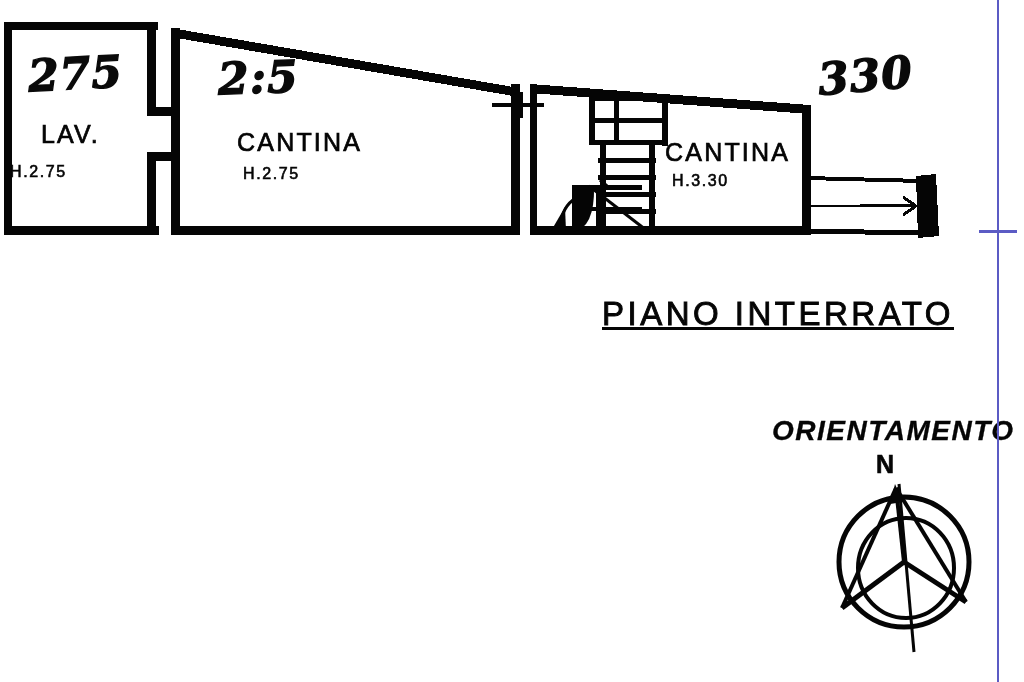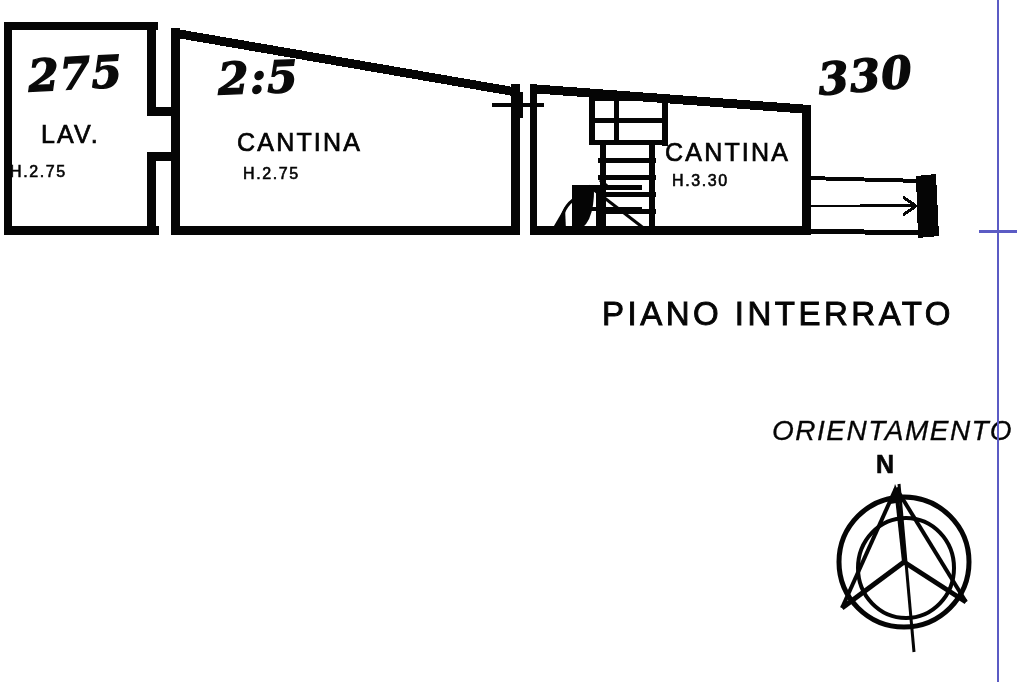--- a/index.html
+++ b/index.html
@@ -17,21 +17,21 @@
 
   
   .plan-txt{font-size:25px;letter-spacing:2.2px;font-weight:400;
             font-family:"Liberation Sans", sans-serif;
             -webkit-text-stroke:0.7px #050505;}
   .plan-txt-sm{font-size:16px;letter-spacing:1.6px;
                -webkit-text-stroke:0.6px #050505;}
   .title-txt{font-size:33px;letter-spacing:3.5px;
              -webkit-text-stroke:0.9px #050505;}
   .orient-txt{font-size:28px;letter-spacing:1.5px;font-style:italic;
-              font-weight:normal;-webkit-text-stroke:0.3px #050505;}
+              font-weight:bold;-webkit-text-stroke:0.3px #050505;}
   .n-txt{font-size:25px;font-weight:bold;-webkit-text-stroke:0.6px #050505;}
 
   
   .hand{position:absolute;color:#0a0a0a;white-space:pre;
         font-family:"DejaVu Serif", serif;font-weight:bold;
         font-size:44px;font-style:italic;letter-spacing:1px;
         -webkit-text-stroke:1.4px #0a0a0a;}
 
   .blueline{position:absolute;background:#5b5bc4;}
 </style>
@@ -144,21 +144,21 @@
   <div class="lbl plan-txt" style="left:237px;top:128px;">CANTINA</div>
   <div class="lbl plan-txt-sm" style="left:243px;top:165px;">H.2.75</div>
 
   <div class="lbl plan-txt" style="left:665px;top:138px;">CANTINA</div>
   <div class="lbl plan-txt-sm" style="left:672px;top:172px;">H.3.30</div>
 
   <div class="hand" style="left:28px;top:48px;transform:rotate(-3deg);">275</div>
   <div class="hand" style="left:218px;top:52px;transform:rotate(-2deg);">2:5</div>
   <div class="hand" style="left:818px;top:50px;transform:rotate(-5deg);">330</div>
 
-  <div class="lbl title-txt" style="left:602px;top:295px;">PIANO INTERRATO</div>
+  <div class="lbl title-txt" style="left:602px;top:295px;text-decoration:underline;">PIANO INTERRATO</div>
 
   <div class="lbl orient-txt" style="left:772px;top:415px;">ORIENTAMENTO</div>
   <div class="lbl n-txt" style="left:876px;top:450px;">N</div>
 
   <div class="blueline" style="left:997px;top:0px;width:2px;height:682px;"></div>
   <div class="blueline" style="left:979px;top:230px;width:38px;height:3px;"></div>
 
 </div>
 
 </body></html>

